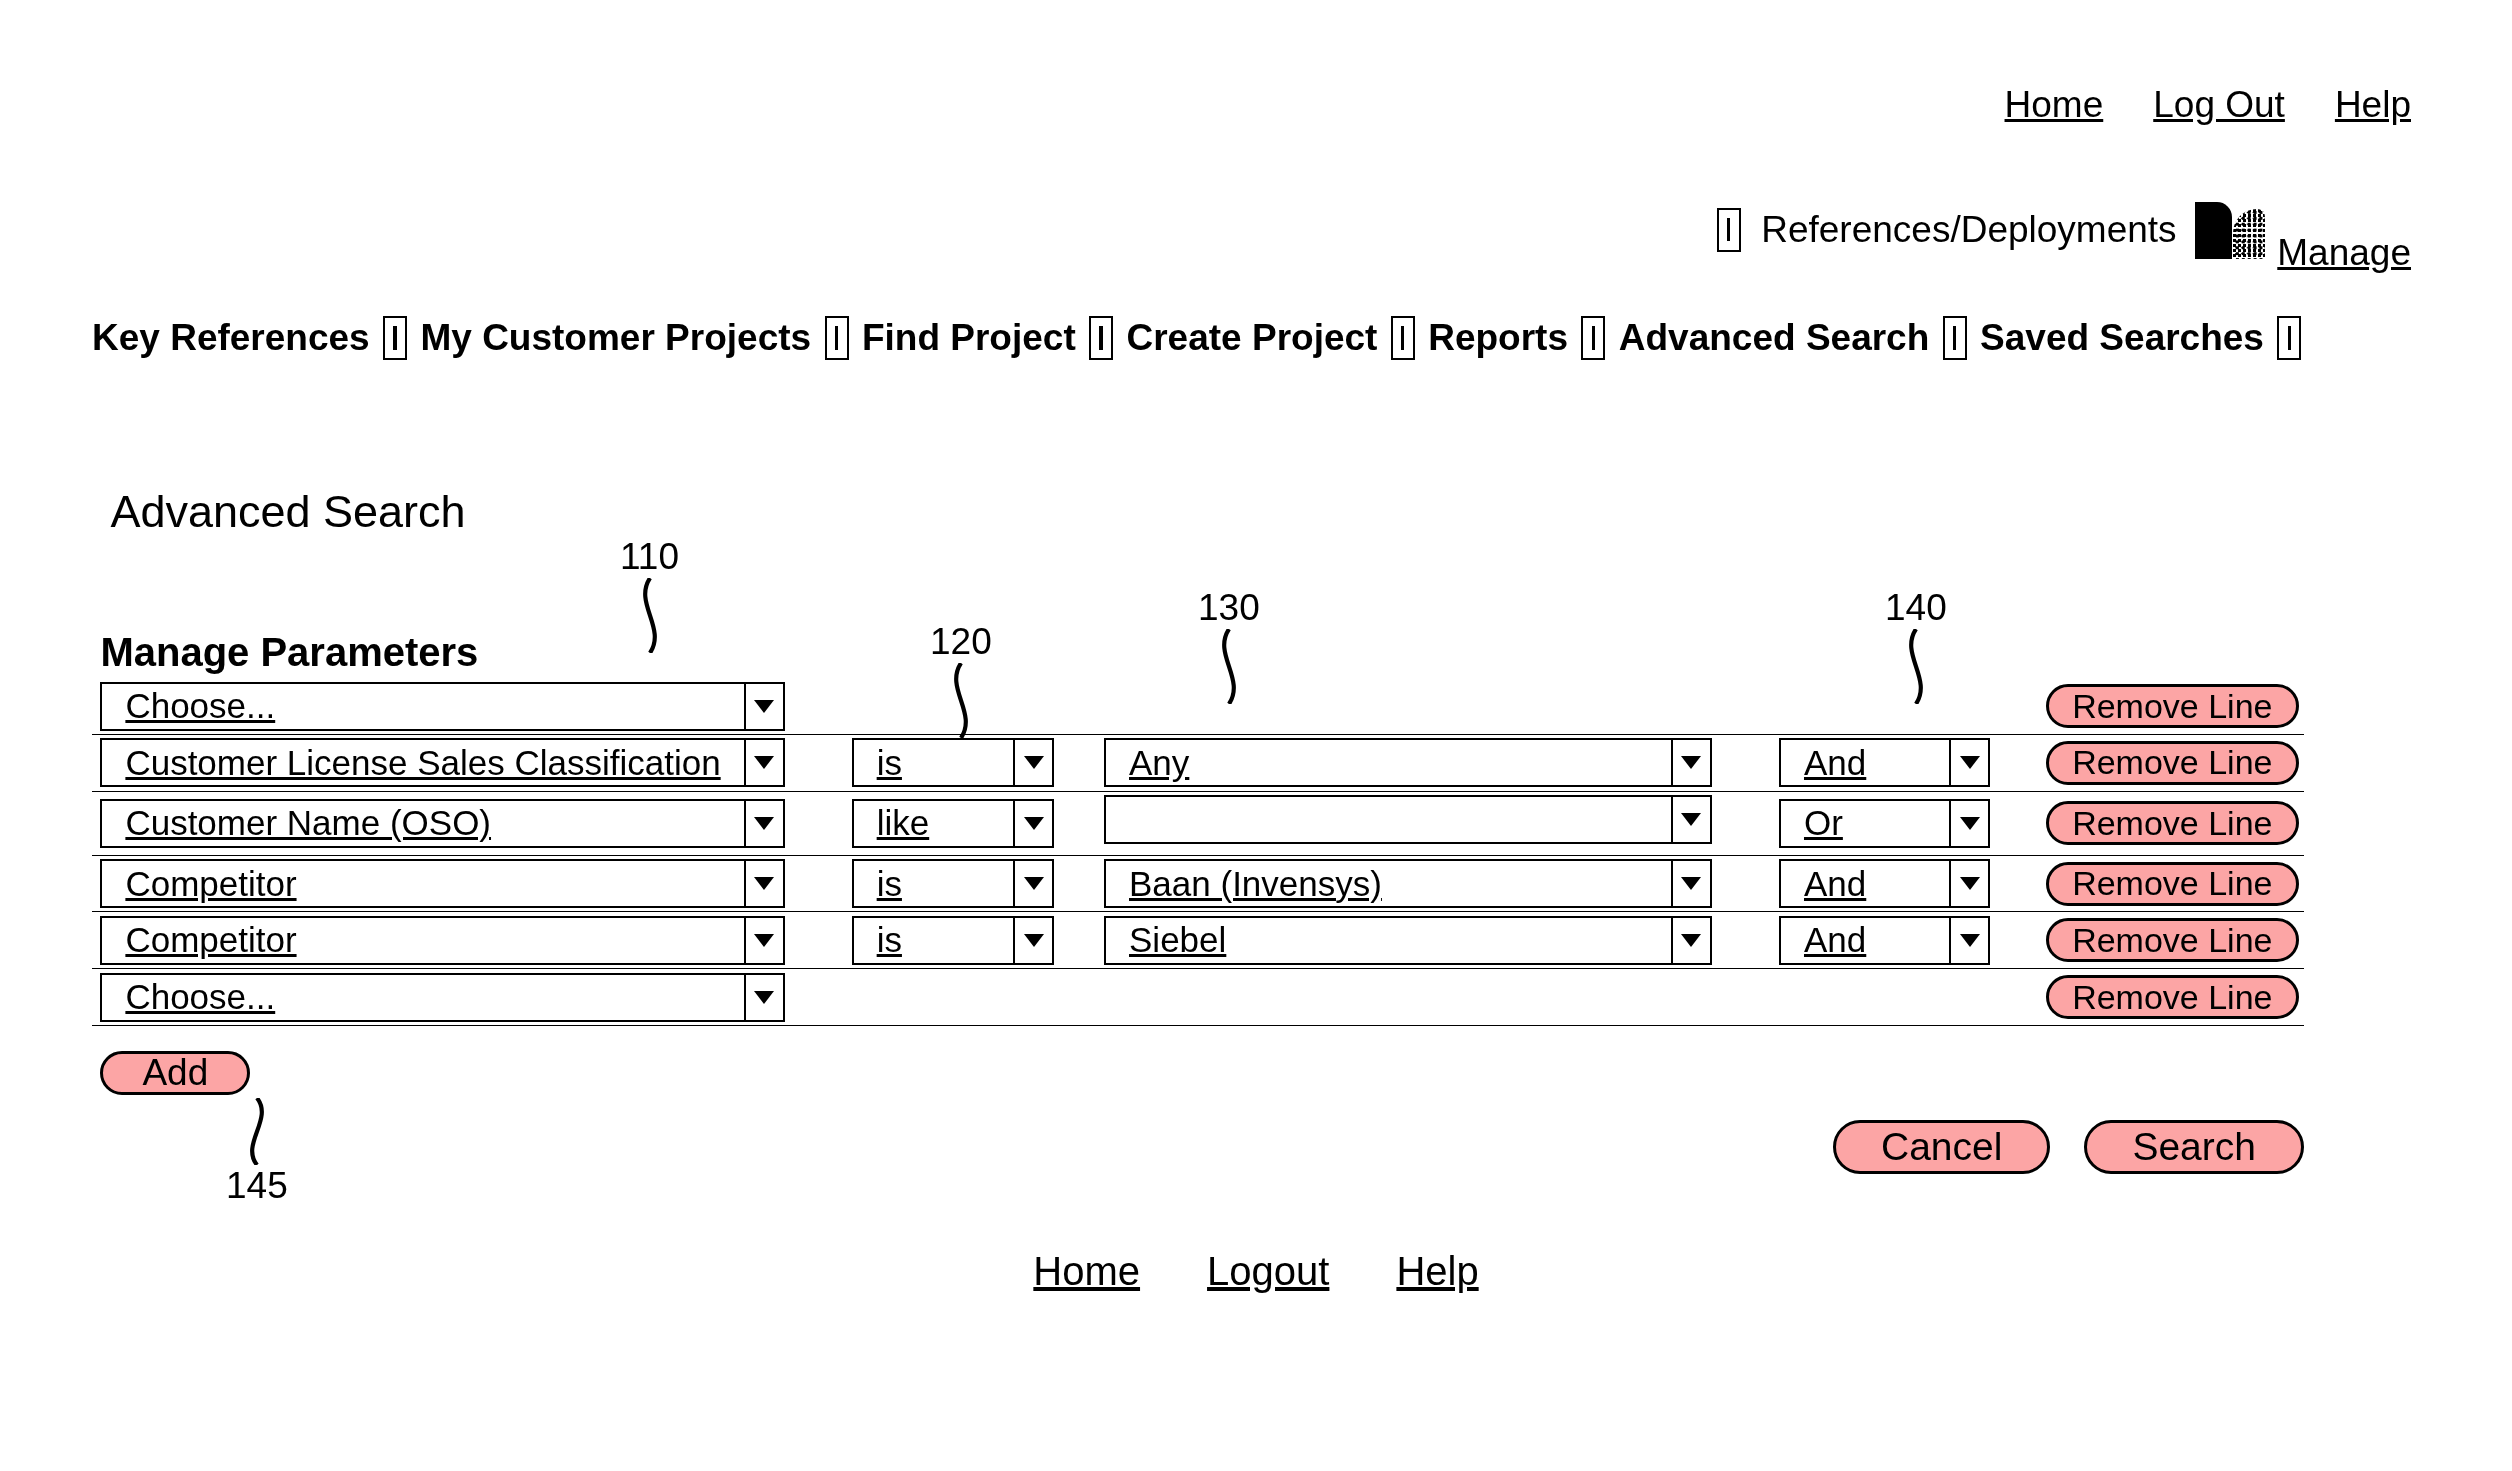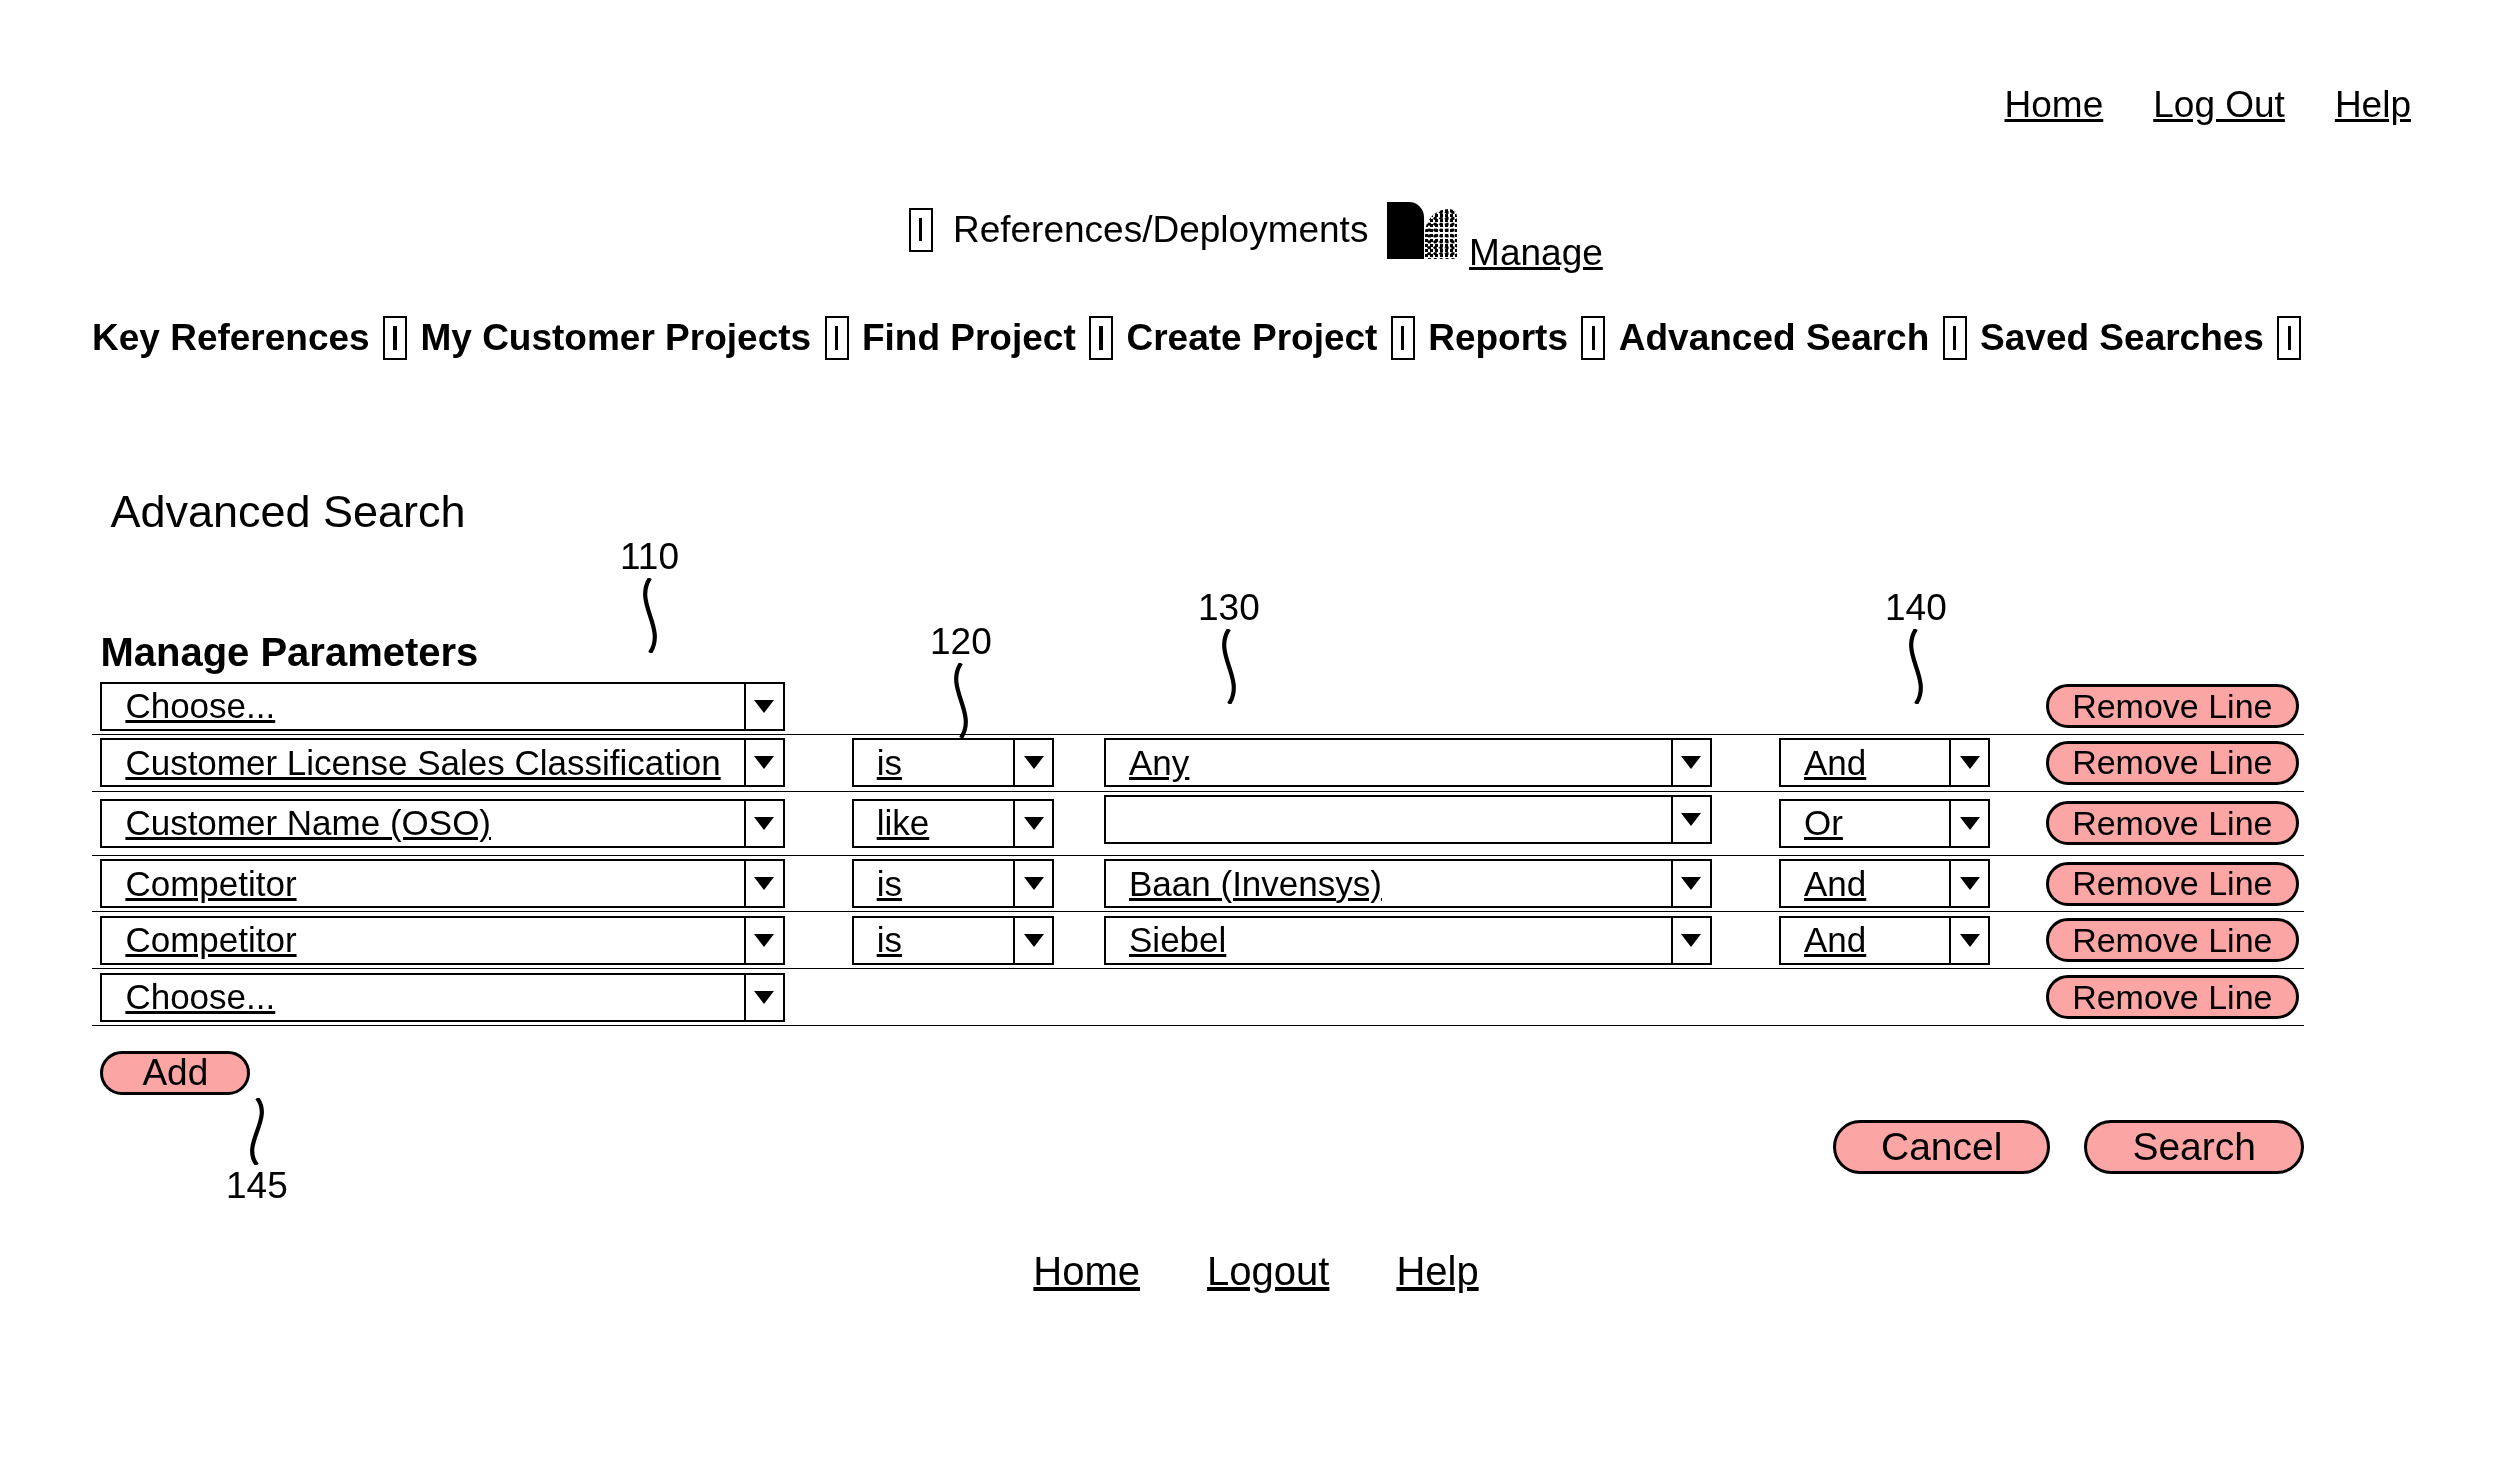--- a/index.html
+++ b/index.html
@@ -27,21 +27,21 @@
   }
   .top-links a {
     text-decoration: underline;
     color: #000;
     cursor: pointer;
   }
 
   
   .secondary-bar {
     display: flex;
-    justify-content: center;
+    justify-content: flex-end;
     align-items: center;
     gap: 12px;
     margin-bottom: 42px;
   }
   .little-box {
     display: inline-flex;
     align-items: center;
     justify-content: center;
     border: 2.5px solid #000;
     width: 20px;

